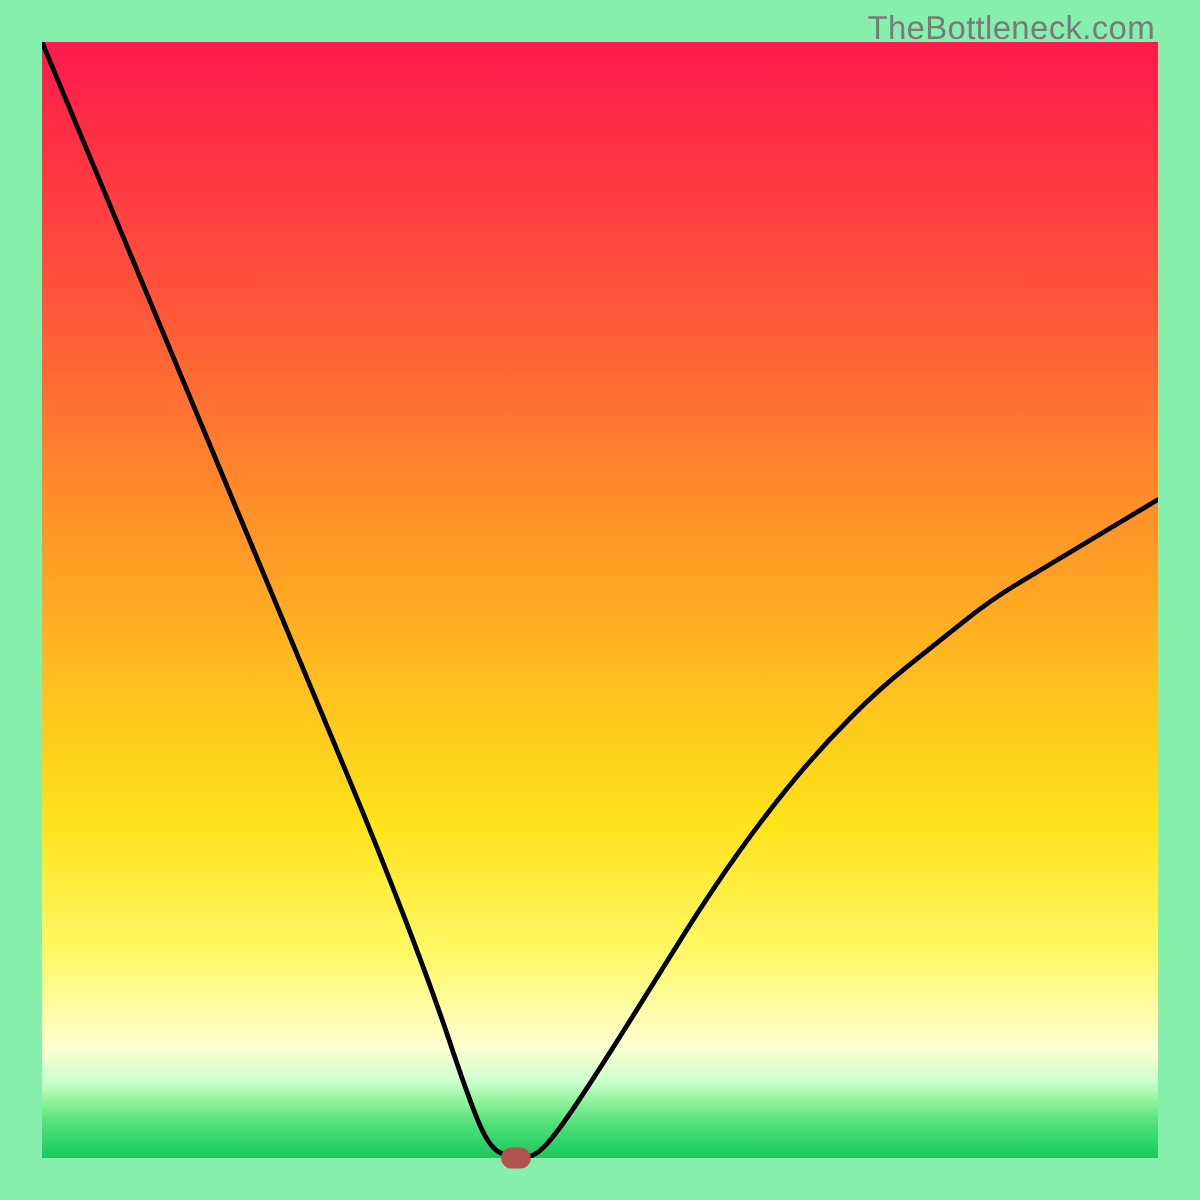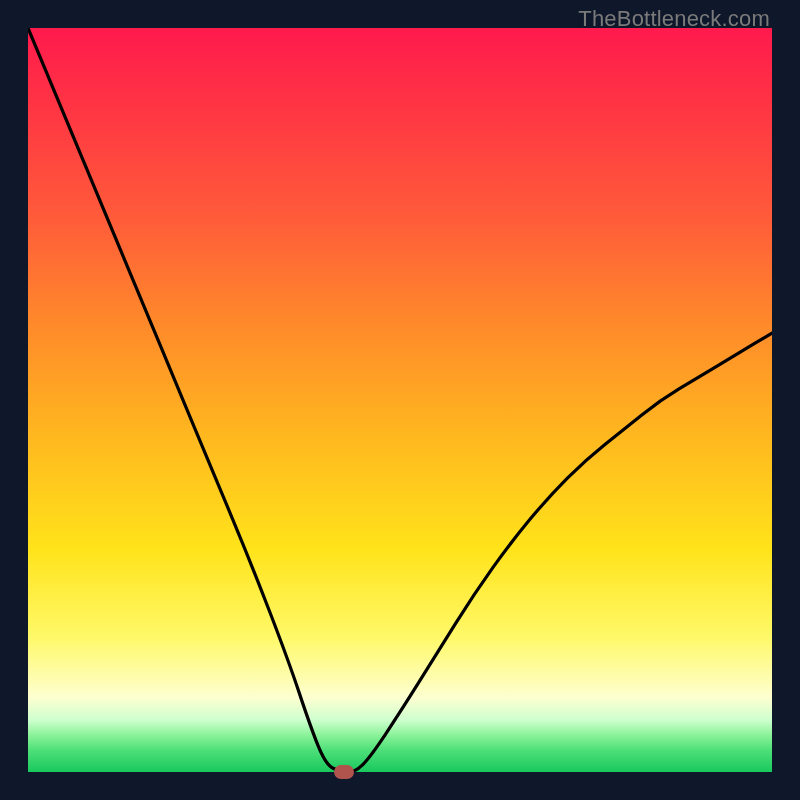--- a/index.html
+++ b/index.html
@@ -9,21 +9,21 @@
     height: 800px;
     background: #000;
     overflow: hidden;
   }
   .frame {
     position: absolute;
     left: 0;
     top: 0;
     width: 800px;
     height: 800px;
-    background: #0f172a;
+    background: #86efac;
   }
   .plot-area {
     position: absolute;
     left: 28px;
     top: 28px;
     width: 744px;
     height: 744px;
     
     background: linear-gradient(
       to bottom,

